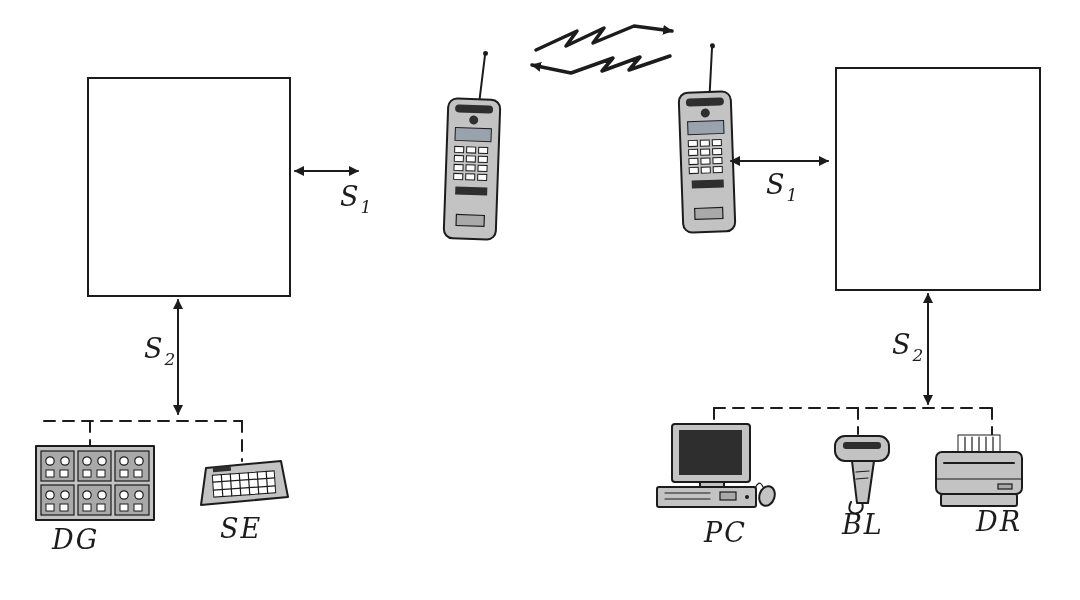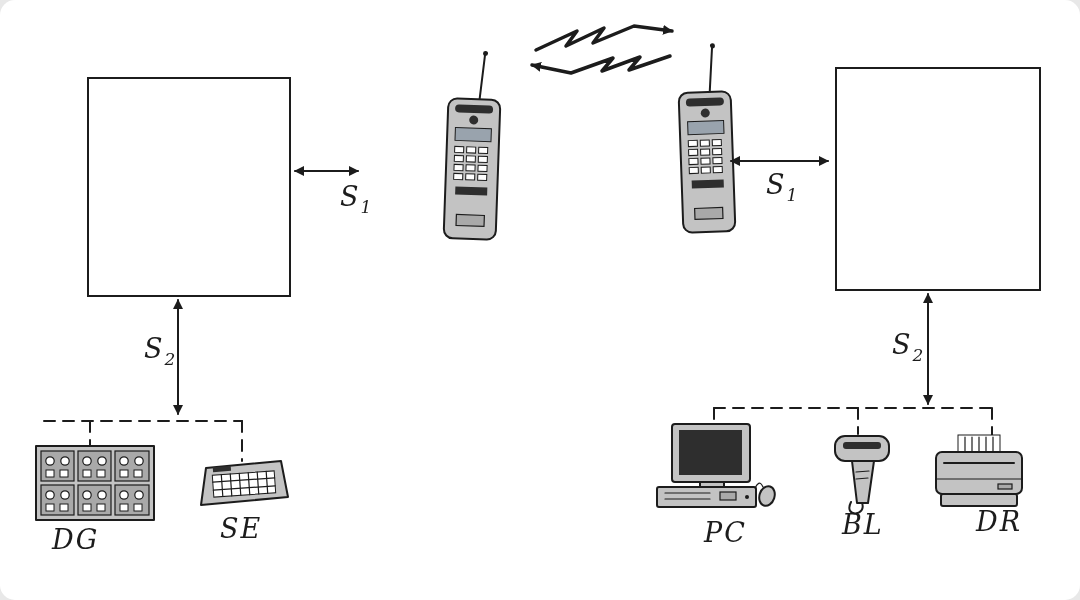--- a/index.html
+++ b/index.html
@@ -1,16 +1,16 @@
 <!DOCTYPE html>
 <html style="--ink: #1c1c1c; --paper: #ffffff; --device_gray: #c3c3c3; --panel_gray: #a9a9a9; --screen_dark: #2e2e2e; --lcd: #99a3ad;"><head>
 <meta charset="utf-8">
 <style>
   html,body { margin:0; padding:0; background:#e8e8e8; }
-  .stage { width:1080px; height:600px; position:relative; background:var(--paper,#fff); overflow:hidden;border-radius:15px; }
+  .stage { width:1080px; height:600px; position:relative; background:var(--paper,#fff); overflow:hidden; }
   svg { position:absolute; left:0; top:0; }
 
   .ink   { stroke:var(--ink,#1c1c1c); fill:none; stroke-width:2; stroke-linecap:round; stroke-linejoin:round; }
   .thick { stroke-width:3.5; }
   .thin  { stroke-width:1.2; }
   .dashed{ stroke-dasharray:11 8; }
   .whitebox { fill:var(--paper,#fff); stroke:var(--ink,#1c1c1c); stroke-width:2; }
   .device{ fill:var(--device_gray,#c3c3c3); stroke:var(--ink,#1c1c1c); stroke-width:2; stroke-linejoin:round; }
   .panel { fill:var(--panel_gray,#a9a9a9); stroke:var(--ink,#1c1c1c); stroke-width:1.2; }
   .key   { fill:var(--paper,#fff); stroke:var(--ink,#1c1c1c); stroke-width:1; }

